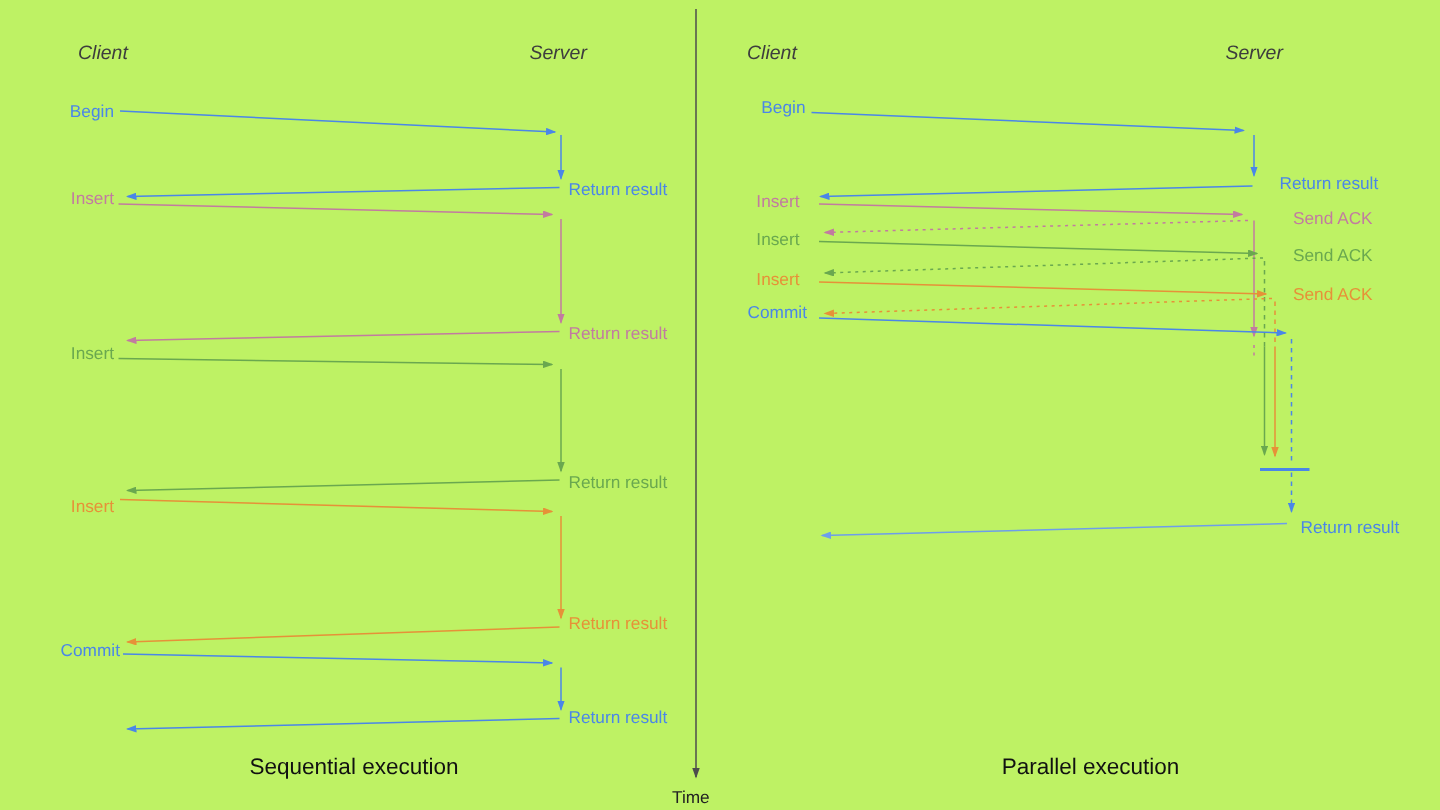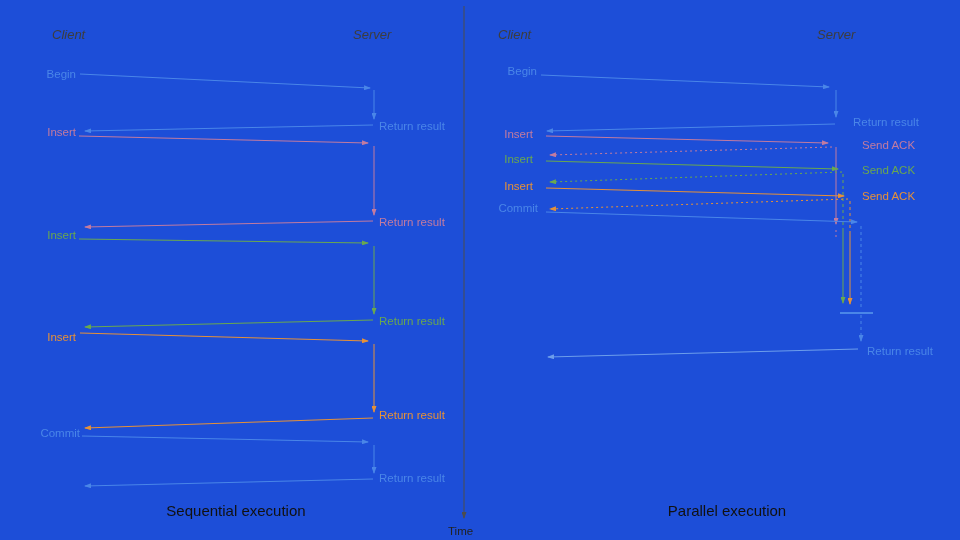--- a/index.html
+++ b/index.html
@@ -1,16 +1,16 @@
 <!DOCTYPE html>
 <html><head>
 <meta charset="utf-8">
 <style>
   html,body{margin:0;padding:0;background:#fff;}
-  .canvas{position:relative;width:960px;height:540px;background:#1d4ed8;overflow:hidden;
+  .canvas{position:relative;width:960px;height:540px;background:#bef264;overflow:hidden;
           font-family:"Liberation Sans", sans-serif;}
   svg{position:absolute;top:0;left:0;}
   text{font-family:"Liberation Sans", sans-serif;font-size:11.5px;}
   .actor{font-size:13px;font-style:italic;}
   .title{font-size:15px;}
   .time{font-size:11.5px;}
 </style>
 </head>
 <body>
 

